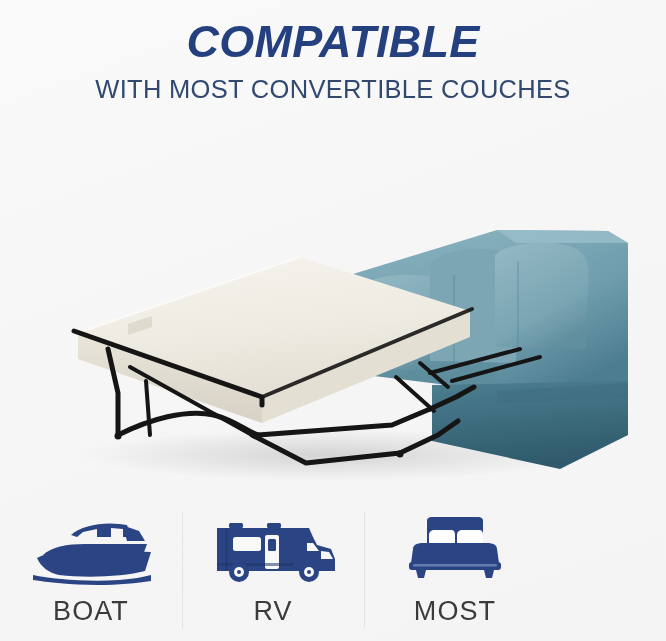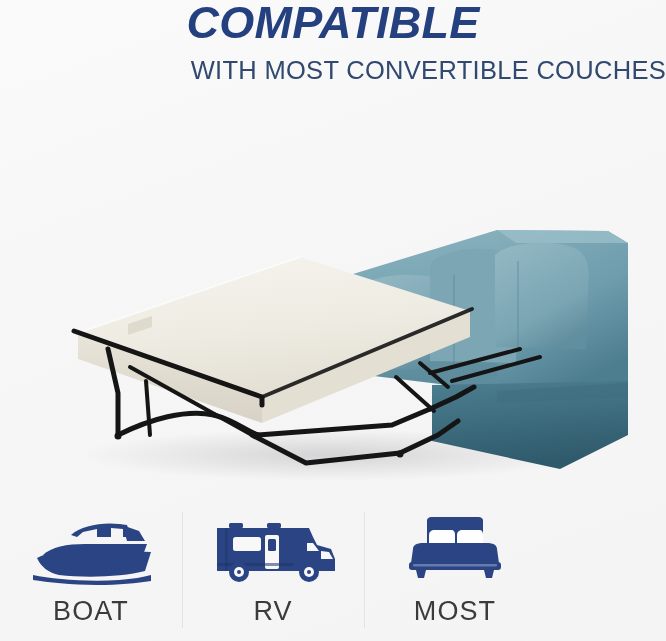--- a/index.html
+++ b/index.html
@@ -21,41 +21,41 @@
     height: 641px;
     background: linear-gradient(160deg, #fafafa 0%, #f6f6f7 45%, #f4f4f5 100%);
     overflow: hidden;
   }
 
   
   .header {
     position: absolute;
     top: 0; left: 0;
     width: 666px;
+    padding-top: 19px;
     text-align: center;
   }
   .headline {
     font-size: 45px;
     font-weight: bold;
     font-style: italic;
     letter-spacing: 0.2px;
     color: #24407e;
     line-height: 1.0;
     margin: 0;
     white-space: nowrap;
   }
   .subhead {
     font-size: 25.5px;
     font-weight: normal;
     color: #31496f;
     letter-spacing: 0.3px;
     line-height: 1.0;
     margin: 13px 0 0 0;
     white-space: nowrap;
-    text-align: right;
   }
 
   
   .hero {
     position: absolute;
     top: 135px;
     left: 0;
     width: 666px;
     height: 360px;
   }

